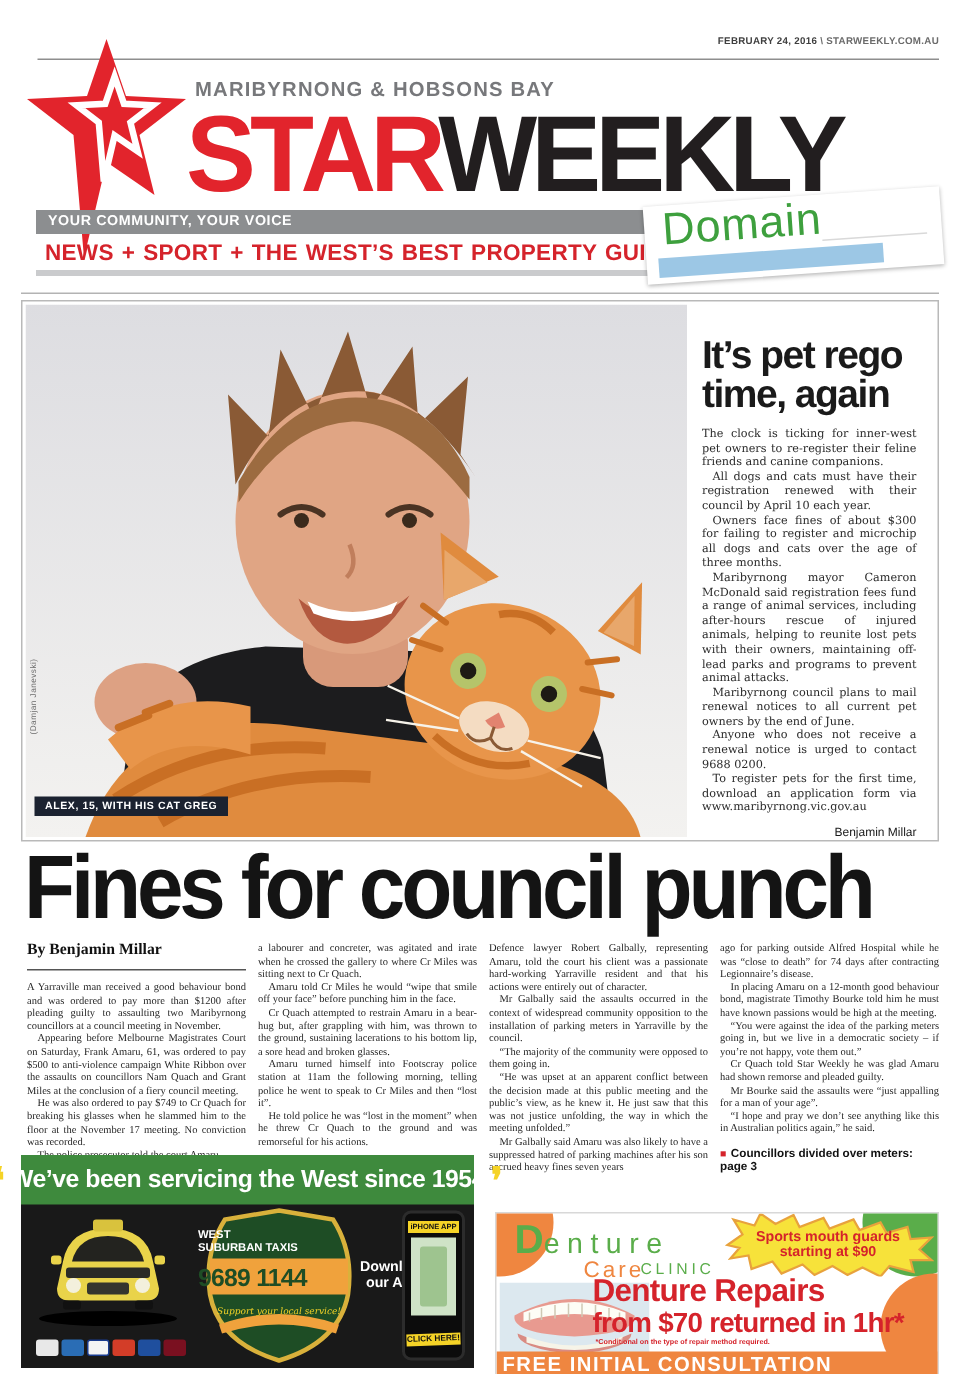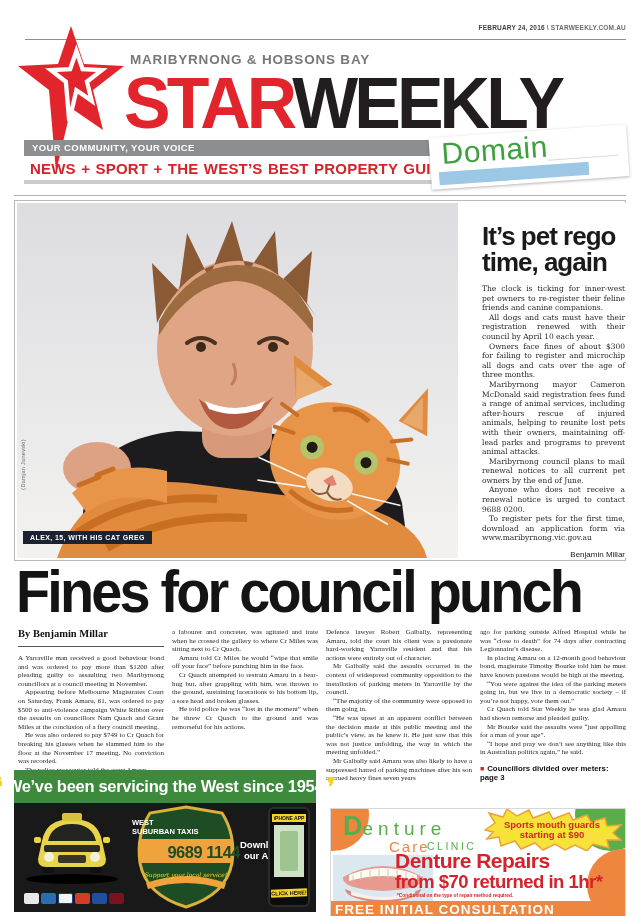--- a/index.html
+++ b/index.html
@@ -27,21 +27,21 @@
   .rednav { position:absolute; left:30px; top:160px; font-size:15px; font-weight:bold; color:#d5232b; letter-spacing:.2px; word-spacing:1px; }
   .thickrule { position:absolute; left:24px; top:180px; width:430px; height:4px; background:#cacbcd; }
   .thinrule2 { position:absolute; left:14px; top:195px; right:14px; border-top:1px solid #b3b3b3; }
 
   
   .photo-frame { position:absolute; left:14px; top:200px; width:612px; height:361px; border:1px solid #b9b9b9; background:#fff; }
   .photo-svg { position:absolute; left:2px; top:2px; width:441px; height:355px; }
   .photo-credit { position:absolute; left:5px; top:238px; font-size:5.5px; color:#6d6d6d; writing-mode:vertical-rl; transform:rotate(180deg); letter-spacing:.3px; }
   .caption { position:absolute; left:8px; top:330px; background:#1b2230; color:#fff; font-size:7px; font-weight:bold; letter-spacing:.4px; padding:3px 7px; }
 
-  .side-panel { position:absolute; left:443px; top:2px; width:163px; height:355px; background:#fff; padding:20px 10px 0 10px;margin-left:14px; }
+  .side-panel { position:absolute; left:443px; top:2px; width:163px; height:355px; background:#fff; padding:20px 10px 0 10px; }
   .side-headline { font-size:26px; line-height:26px; font-weight:bold; color:#1a1a1a; letter-spacing:-1px; margin-bottom:9px; }
   .side-body p { font:7.5px/9.6px "DejaVu Serif", serif; color:#2a2a2a; text-align:justify; }
   .side-body p + p { text-indent:7px; }
   .side-byline { text-align:right; font-size:8px; font-weight:normal; color:#1a1a1a; margin-top:7px; }
 
   
   .headline-main { position:absolute; left:16px; top:564px; font-size:60px; line-height:56px; font-weight:bold; letter-spacing:-3px; color:#141414; white-space:nowrap; transform:scaleX(.93); transform-origin:left top; }
   .columns { position:absolute; left:18px; top:628px; width:608px; display:flex; gap:8px; }
   .col { width:146px; }
   .byline-block { font:bold 10.5px/12px "Liberation Serif", serif; color:#111; border-bottom:1px solid #555; padding-bottom:6px; margin-bottom:7px; }
@@ -54,21 +54,21 @@
   .ad-taxi { position:absolute; left:14px; top:770px; width:302px; height:142px; background:#191919; }
   .taxi-banner { height:33px; background:#3e8a3d; display:flex; align-items:center; justify-content:center; color:#fff; font-weight:bold; font-size:16.5px; letter-spacing:-.3px; white-space:nowrap; }
   .taxi-banner .q { color:#f5d327; font-size:24px; line-height:20px; margin:0 4px; font-family:"DejaVu Serif", serif; }
   .taxi-body { position:relative; height:109px; }
   .taxi-svg { position:absolute; left:8px; top:4px; width:100px; height:78px; }
   .cards { position:absolute; left:10px; bottom:8px; display:flex; gap:2px; }
   .cards i { display:block; width:15px; height:11px; border-radius:2px; }
   .badge { position:absolute; left:118px; top:2px; width:108px; height:104px; }
   .badge svg { position:absolute; inset:0; }
   .badge .b-top { position:absolute; top:14px; left:0; right:0; text-align:left; color:#fff; font-weight:bold; font-size:7.5px; line-height:8.5px; }
-  .badge .b-phone { position:absolute; top:38px; left:0; right:0; text-align:right; color:#1e4d25; font-weight:bold; font-size:16.5px; letter-spacing:-.5px; }
+  .badge .b-phone { position:absolute; top:38px; left:0; right:0; text-align:left; color:#1e4d25; font-weight:bold; font-size:16.5px; letter-spacing:-.5px; }
   .badge .b-slogan { position:absolute; top:66px; left:0; right:0; text-align:center; color:#f5d327; font-style:italic; font-size:6px; font-family:"DejaVu Serif", serif; }
   .download { position:absolute; left:226px; top:36px; width:44px; text-align:center; color:#fff; font-weight:bold; font-size:9.5px; line-height:11px; }
   .iphone { position:absolute; right:6px; top:4px; width:42px; height:100px; background:#0c0c0c; border:2px solid #2c2c2c; border-radius:6px; }
   .iphone .ip-label { position:absolute; top:5px; left:2px; right:2px; background:#f5d327; color:#111; font-weight:bold; font-size:5px; text-align:center; padding:1px 0; }
   .iphone .ip-screen { position:absolute; top:16px; left:4px; right:4px; height:52px; background:#cfe3c7; }
   .iphone .ip-screen::after { content:""; position:absolute; inset:6px; background:#9ec48f; border-radius:2px; }
   .iphone .ip-click { position:absolute; bottom:8px; left:1px; right:1px; background:#f5d327; color:#111; font-weight:bold; font-size:5.5px; text-align:center; padding:1px 0; transform:rotate(-2deg); }
 
   
   .ad-denture { position:absolute; left:330px; top:808px; width:296px; height:142px; background:#fff; border:1px solid #d8d8d8; overflow:hidden; }
@@ -214,20 +214,21 @@
       <div class="byline-block">By Benjamin Millar</div>
       <p class="bodytext">A Yarraville man received a good behaviour bond and was ordered to pay more than $1200 after pleading guilty to assaulting two Maribyrnong councillors at a council meeting in November.</p>
       <p class="bodytext">Appearing before Melbourne Magistrates Court on Saturday, Frank Amaru, 61, was ordered to pay $500 to anti-violence campaign White Ribbon over the assaults on councillors Nam Quach and Grant Miles at the conclusion of a fiery council meeting.</p>
       <p class="bodytext">He was also ordered to pay $749 to Cr Quach for breaking his glasses when he slammed him to the floor at the November 17 meeting. No conviction was recorded.</p>
       <p class="bodytext">The police prosecutor told the court Amaru,</p>
     </div>
     <div class="col">
       <p class="bodytext">a labourer and concreter, was agitated and irate when he crossed the gallery to where Cr Miles was sitting next to Cr Quach.</p>
       <p class="bodytext">Amaru told Cr Miles he would “wipe that smile off your face” before punching him in the face.</p>
       <p class="bodytext">Cr Quach attempted to restrain Amaru in a bear-hug but, after grappling with him, was thrown to the ground, sustaining lacerations to his bottom lip, a sore head and broken glasses.</p>
+      <p class="bodytext">Amaru turned himself into Footscray police station at 11am the following morning, telling police he went to speak to Cr Miles and then “lost it”.</p>
       <p class="bodytext">He told police he was “lost in the moment” when he threw Cr Quach to the ground and was remorseful for his actions.</p>
     </div>
     <div class="col">
       <p class="bodytext">Defence lawyer Robert Galbally, representing Amaru, told the court his client was a passionate hard-working Yarraville resident and that his actions were entirely out of character.</p>
       <p class="bodytext">Mr Galbally said the assaults occurred in the context of widespread community opposition to the installation of parking meters in Yarraville by the council.</p>
       <p class="bodytext">“The majority of the community were opposed to them going in.</p>
       <p class="bodytext">“He was upset at an apparent conflict between the decision made at this public meeting and the public’s view, as he knew it. He just saw that this was not justice unfolding, the way in which the meeting unfolded.”</p>
       <p class="bodytext">Mr Galbally said Amaru was also likely to have a suppressed hatred of parking machines after his son accrued heavy fines seven years</p>
     </div>
     <div class="col">

